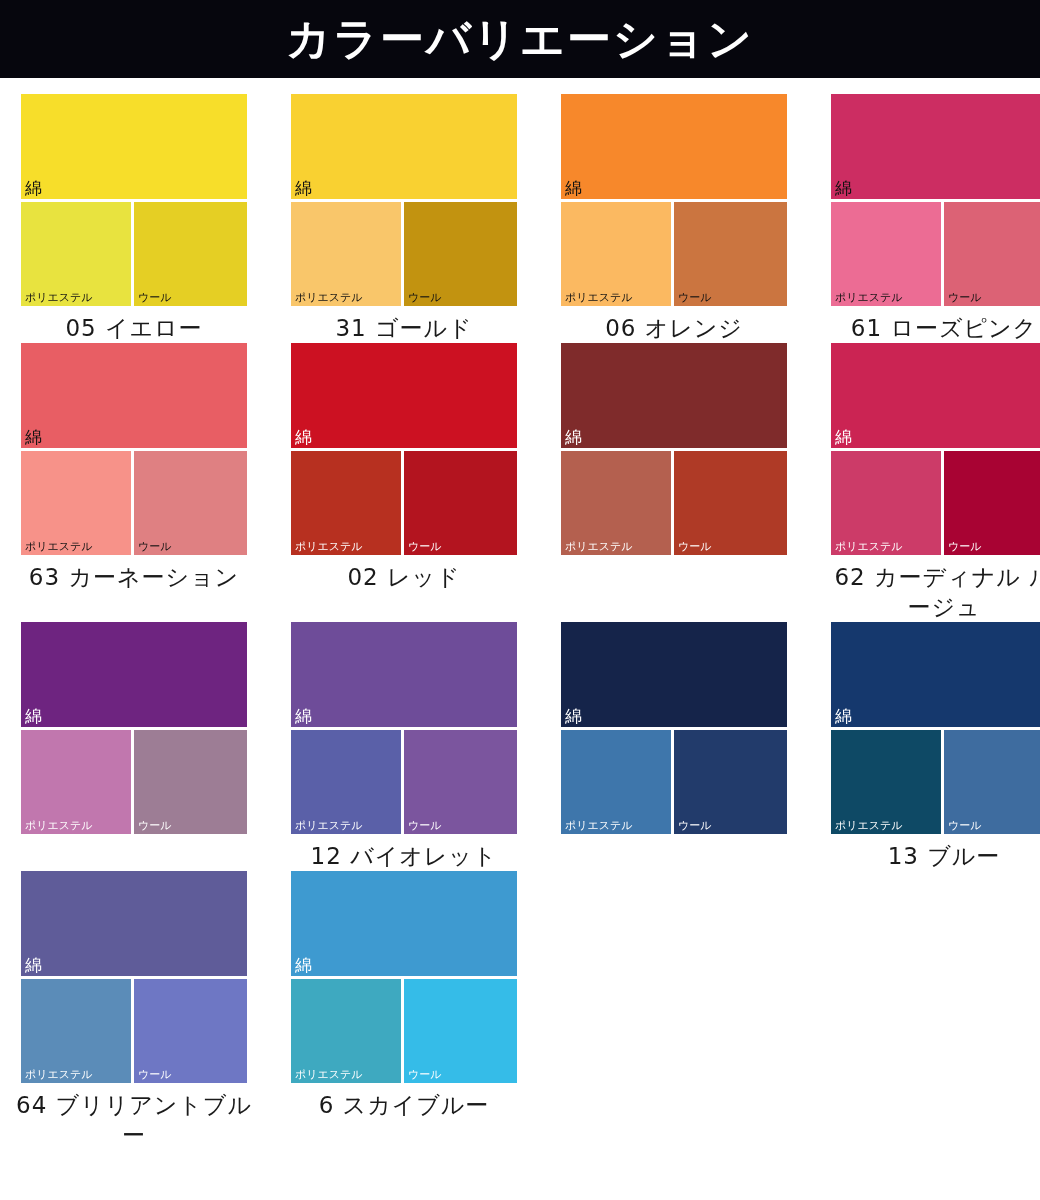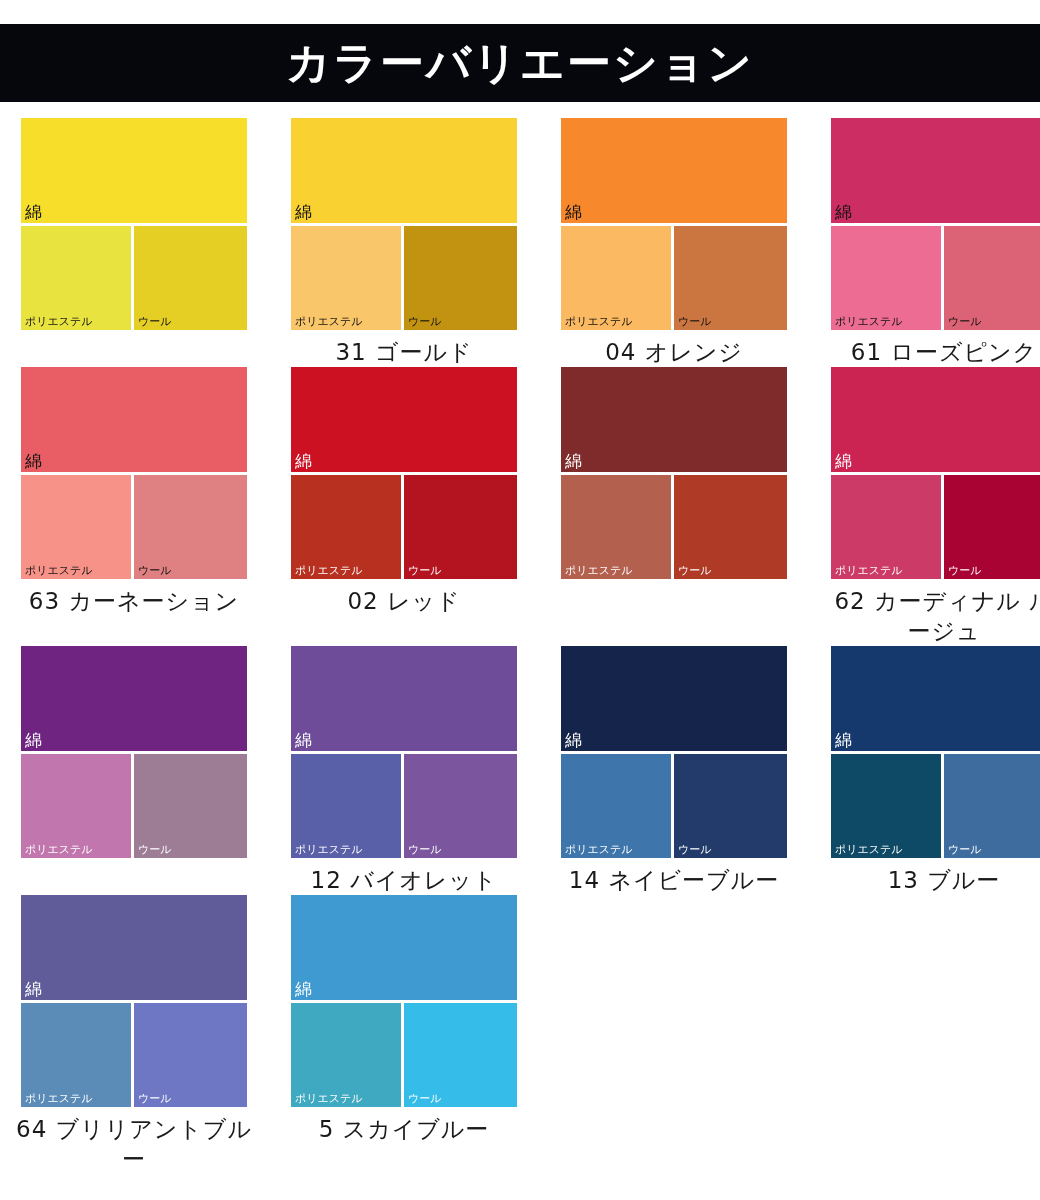--- a/index.html
+++ b/index.html
@@ -20,21 +20,20 @@
   }
 
   
   .header-bar {
     width: 1040px;
     height: 78px;
     background: #06060d;
     display: flex;
     align-items: center;
     justify-content: center;
-    margin-top: 24px;
   }
   .header-title {
     color: #ffffff;
     font-size: 44px;
     font-weight: 700;
     letter-spacing: 2px;
     line-height: 1;
     font-family: "DejaVu Sans", "Liberation Sans", sans-serif;
   }
 
@@ -129,20 +128,21 @@
           </div>
           <div class="fabric-bottom-row">
             <div class="fabric-poly" style="background: rgb(232, 227, 63);">
               <span class="fabric-label" style="color: rgb(17, 17, 17);">ポリエステル</span>
             </div>
             <div class="fabric-wool" style="background: rgb(229, 207, 36);">
               <span class="fabric-label" style="color: rgb(17, 17, 17);">ウール</span>
             </div>
           </div>
         </div>
+        <div class="swatch-caption">05 イエロー</div>
       </div>
       <div class="swatch-cell">
         <div class="swatch-block">
           <div class="fabric-cotton" style="background: rgb(249, 209, 49);">
             <span class="fabric-label cotton-label" style="color: rgb(17, 17, 17);">綿</span>
           </div>
           <div class="fabric-bottom-row">
             <div class="fabric-poly" style="background: rgb(249, 198, 106);">
               <span class="fabric-label" style="color: rgb(17, 17, 17);">ポリエステル</span>
             </div>
@@ -160,21 +160,21 @@
           </div>
           <div class="fabric-bottom-row">
             <div class="fabric-poly" style="background: rgb(251, 185, 97);">
               <span class="fabric-label" style="color: rgb(17, 17, 17);">ポリエステル</span>
             </div>
             <div class="fabric-wool" style="background: rgb(203, 117, 64);">
               <span class="fabric-label" style="color: rgb(17, 17, 17);">ウール</span>
             </div>
           </div>
         </div>
-        <div class="swatch-caption">04 オレンジ</div>
+        <div class="swatch-caption">06 オレンジ</div>
       </div>
       <div class="swatch-cell">
         <div class="swatch-block">
           <div class="fabric-cotton" style="background: rgb(204, 45, 98);">
             <span class="fabric-label cotton-label" style="color: rgb(17, 17, 17);">綿</span>
           </div>
           <div class="fabric-bottom-row">
             <div class="fabric-poly" style="background: rgb(236, 108, 148);">
               <span class="fabric-label" style="color: rgb(17, 17, 17);">ポリエステル</span>
             </div>
@@ -286,21 +286,20 @@
           </div>
           <div class="fabric-bottom-row">
             <div class="fabric-poly" style="background: rgb(62, 118, 171);">
               <span class="fabric-label" style="color: rgb(255, 255, 255);">ポリエステル</span>
             </div>
             <div class="fabric-wool" style="background: rgb(34, 59, 107);">
               <span class="fabric-label" style="color: rgb(255, 255, 255);">ウール</span>
             </div>
           </div>
         </div>
-        <div class="swatch-caption">14 ネイビーブルー</div>
       </div>
       <div class="swatch-cell">
         <div class="swatch-block">
           <div class="fabric-cotton" style="background: rgb(21, 56, 109);">
             <span class="fabric-label cotton-label" style="color: rgb(255, 255, 255);">綿</span>
           </div>
           <div class="fabric-bottom-row">
             <div class="fabric-poly" style="background: rgb(14, 73, 101);">
               <span class="fabric-label" style="color: rgb(255, 255, 255);">ポリエステル</span>
             </div>
@@ -334,17 +333,17 @@
           </div>
           <div class="fabric-bottom-row">
             <div class="fabric-poly" style="background: rgb(62, 169, 192);">
               <span class="fabric-label" style="color: rgb(255, 255, 255);">ポリエステル</span>
             </div>
             <div class="fabric-wool" style="background: rgb(53, 188, 232);">
               <span class="fabric-label" style="color: rgb(255, 255, 255);">ウール</span>
             </div>
           </div>
         </div>
-        <div class="swatch-caption">5 スカイブルー</div>
+        <div class="swatch-caption">6 スカイブルー</div>
       </div>
     </div>
 
 </div>
 
 </body></html>

